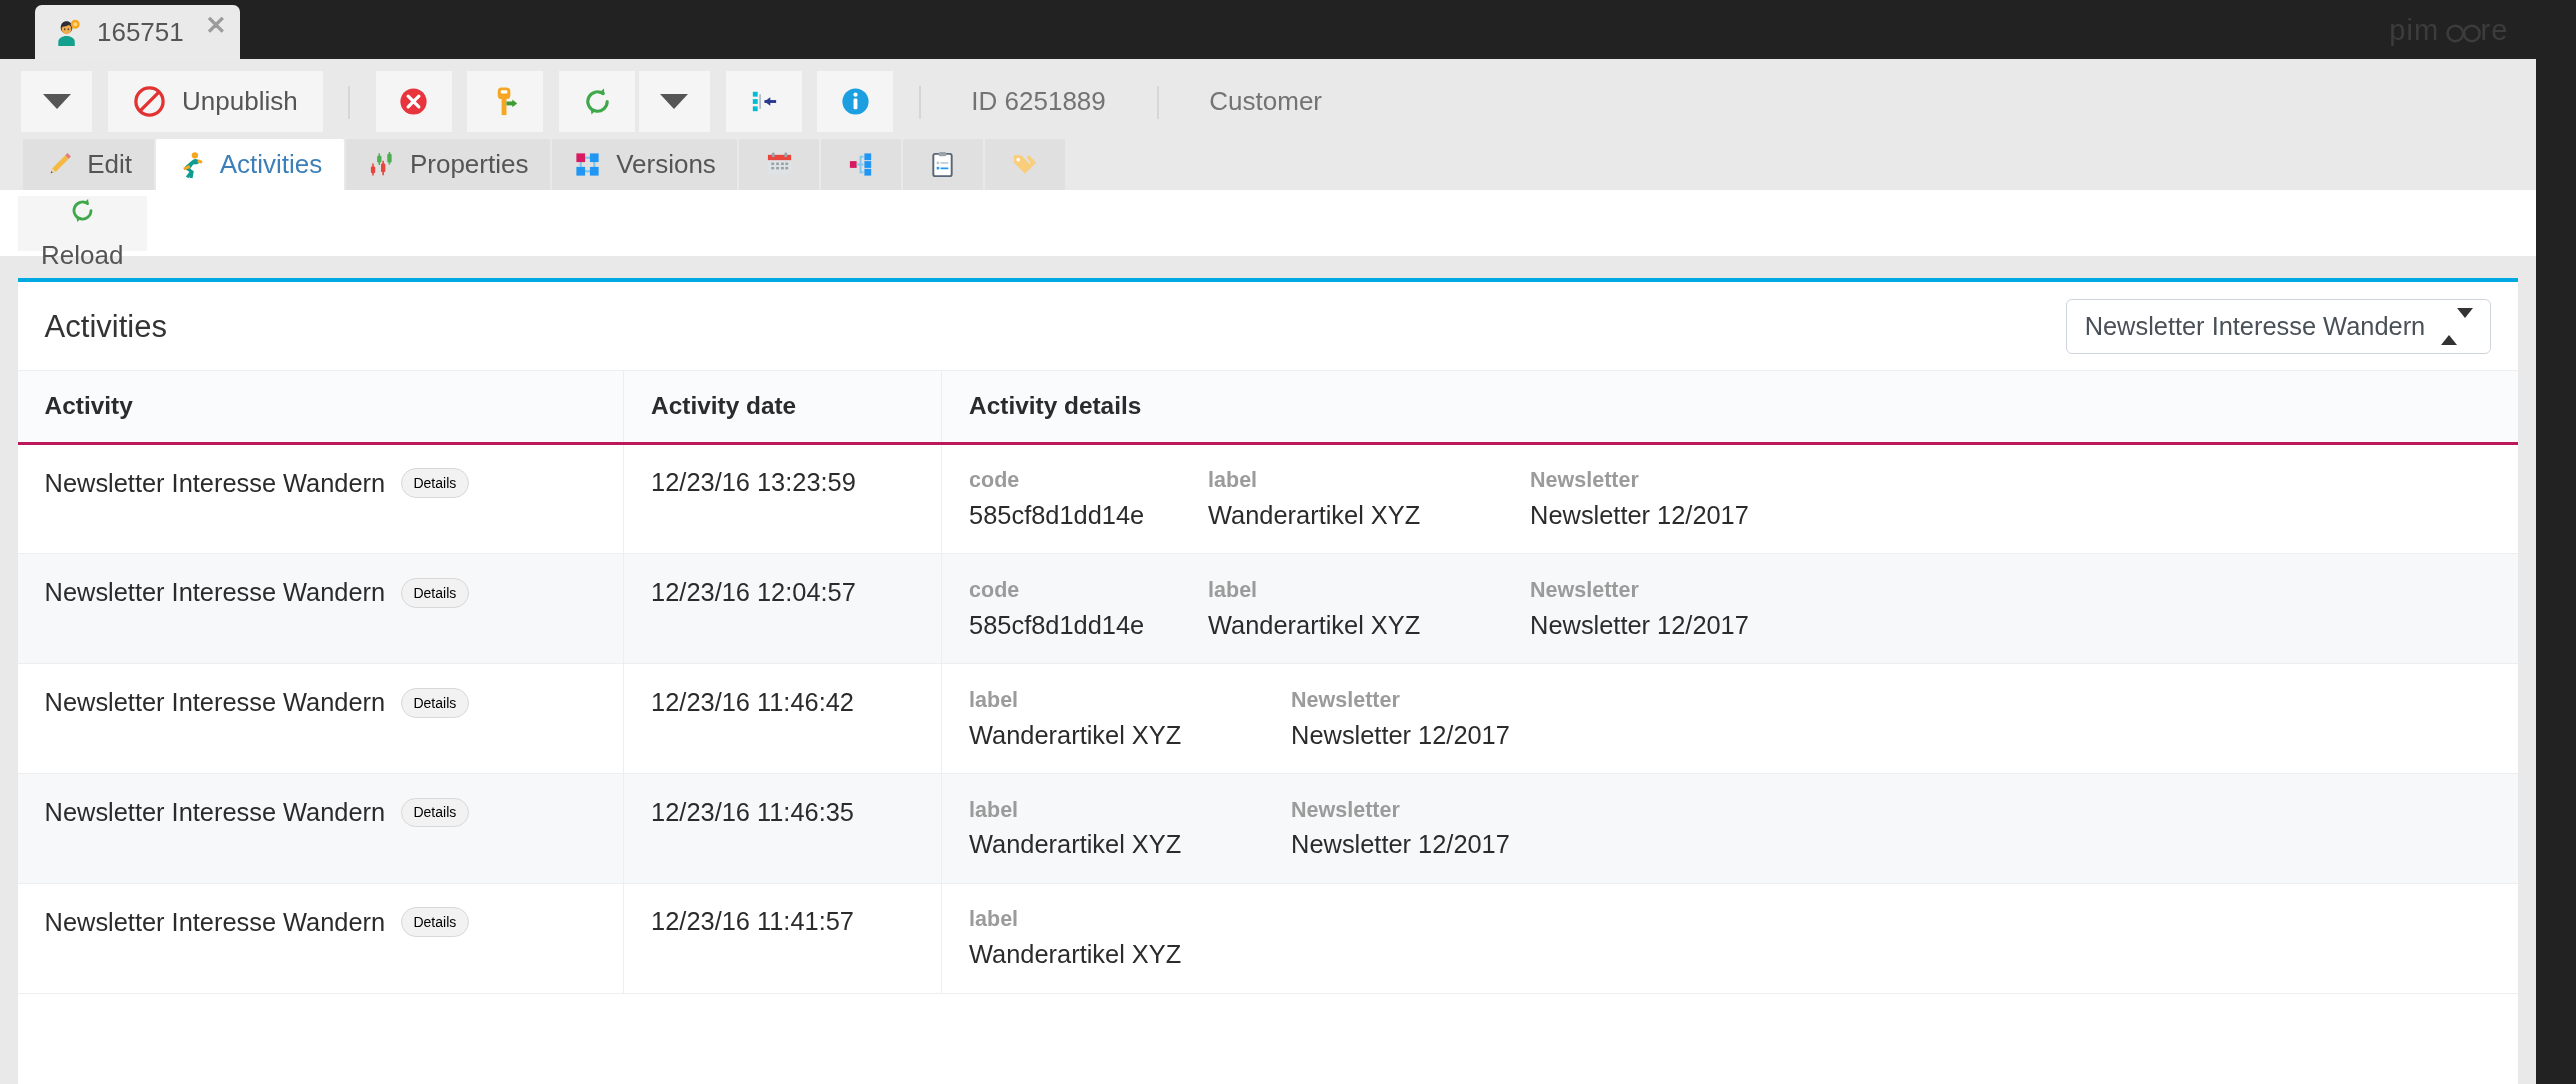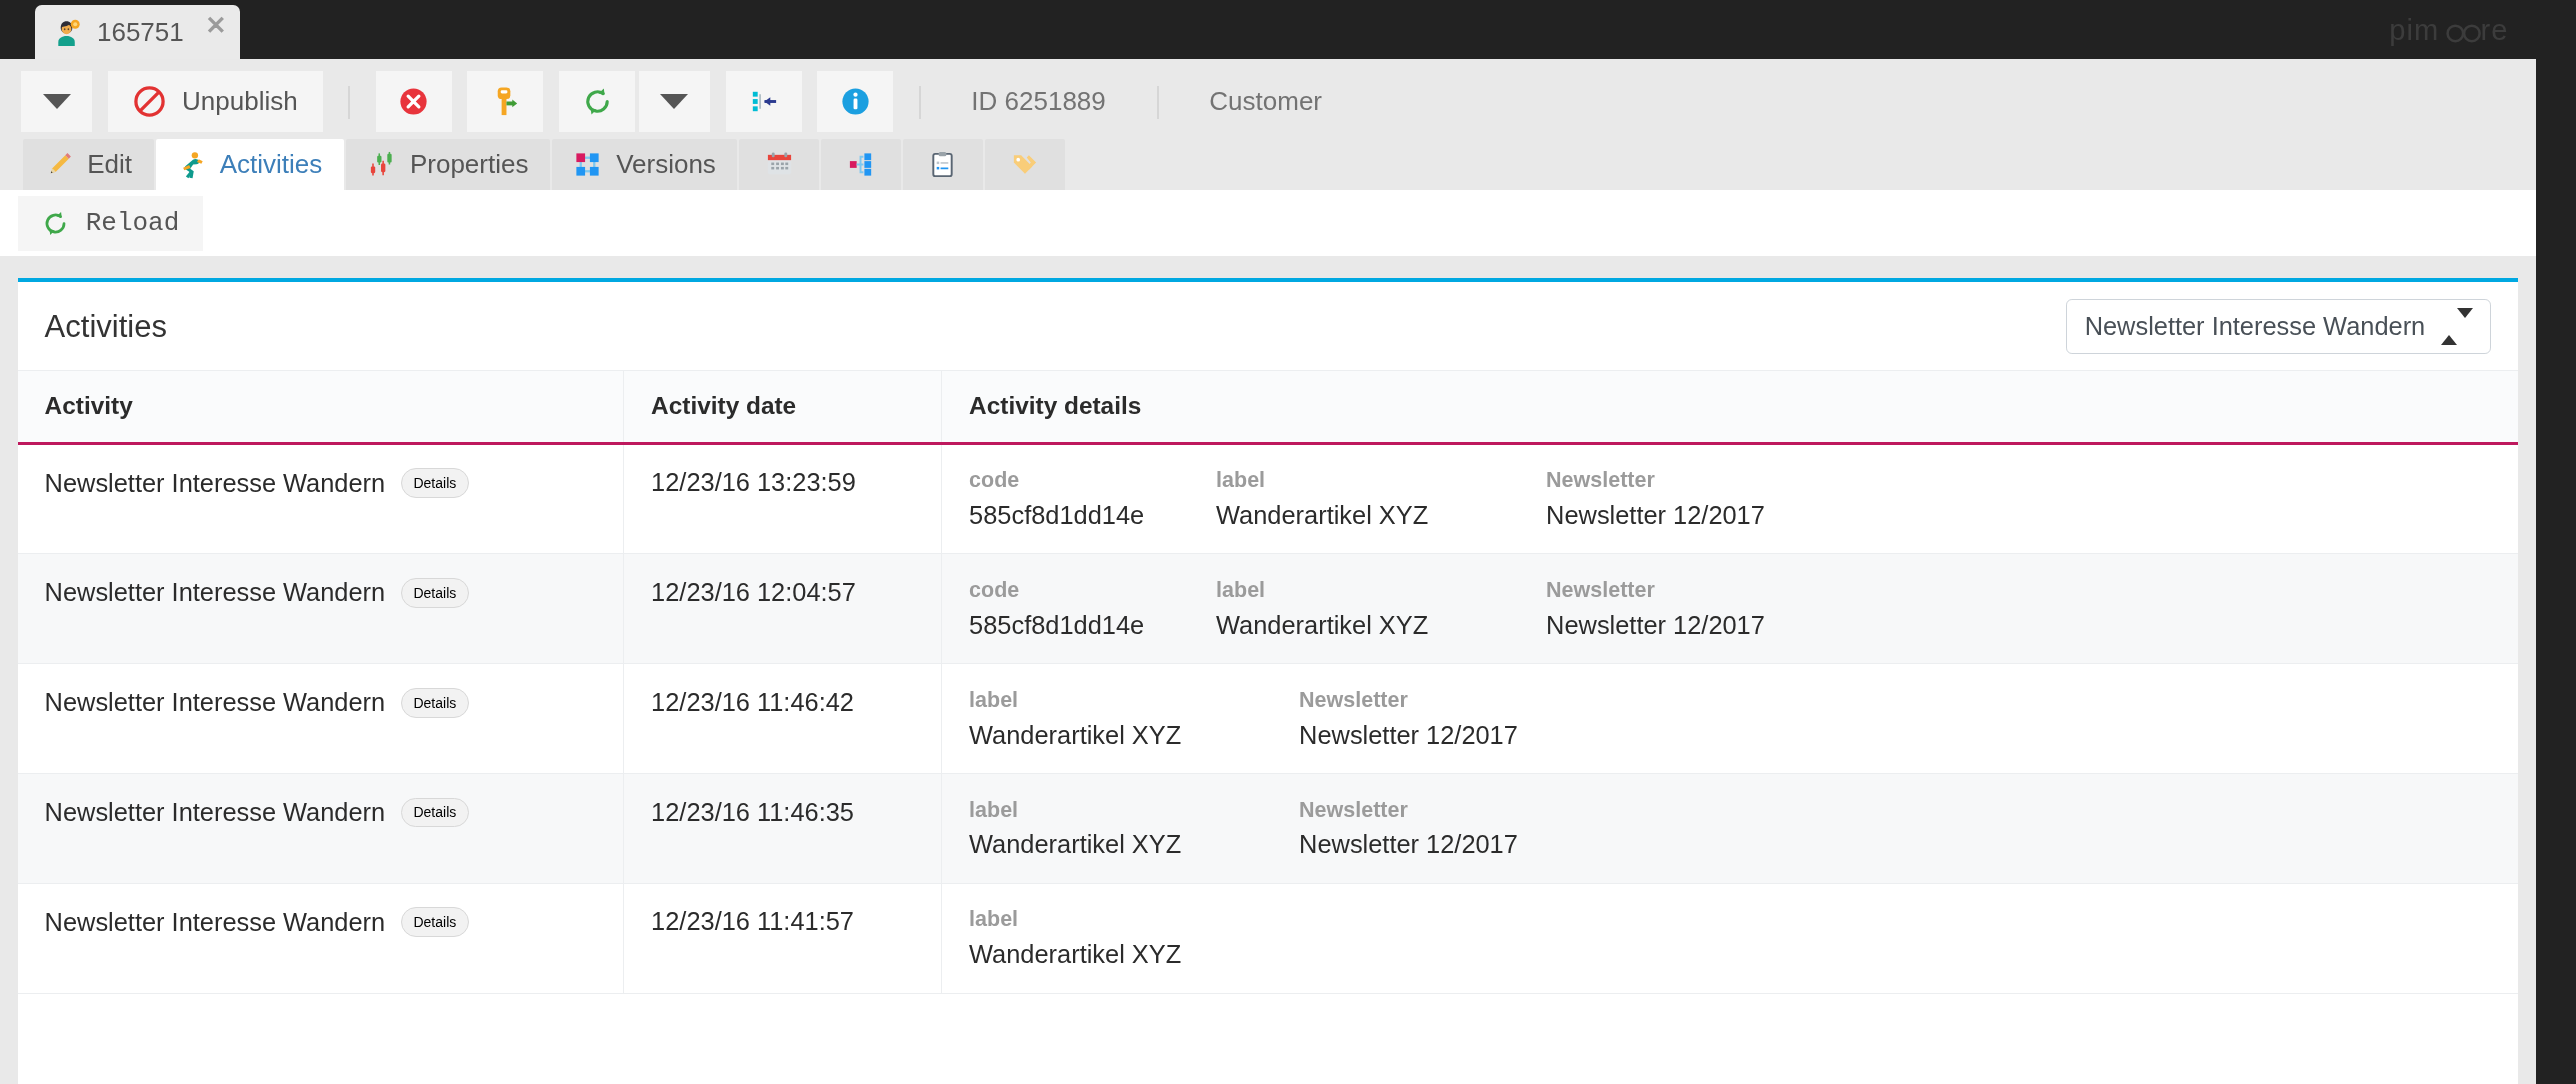--- a/index.html
+++ b/index.html
@@ -157,21 +157,22 @@
     background: #f5f5f5;
     border: none;
     display: flex;
     align-items: center;
     gap: 15.6px;
     padding: 0 23.5px;
     height: 55px;
     font-size: 26px;
     color: #555555;
     cursor: pointer;
-    font-family: Liberation Mono, monospace;
+    font-family: Liberation Sans, sans-serif;
+    flex-direction: column;
   }
 
   
   .content {
     background: #e9e9e9;
     padding: 21.5px 17.6px 0 17.6px;
     height: 100%;
   }
   .panel {
     background: #ffffff;
@@ -280,21 +281,21 @@
     white-space: nowrap;
   }
   .act-date {
     font-size: 25.4px;
     color: #2b2b2b;
     white-space: nowrap;
   }
 
   .detail-grid {
     display: flex;
-    gap: 12px;
+    gap: 4px;
   }
   .detail-field { flex: none; }
   .detail-field.w-code { width: 235px; }
   .detail-field.w-label { width: 318px; }
   .detail-key {
     font-size: 21.5px;
     color: #9b9b9b;
     font-weight: bold;
     margin-bottom: 7.8px;
     white-space: nowrap;

